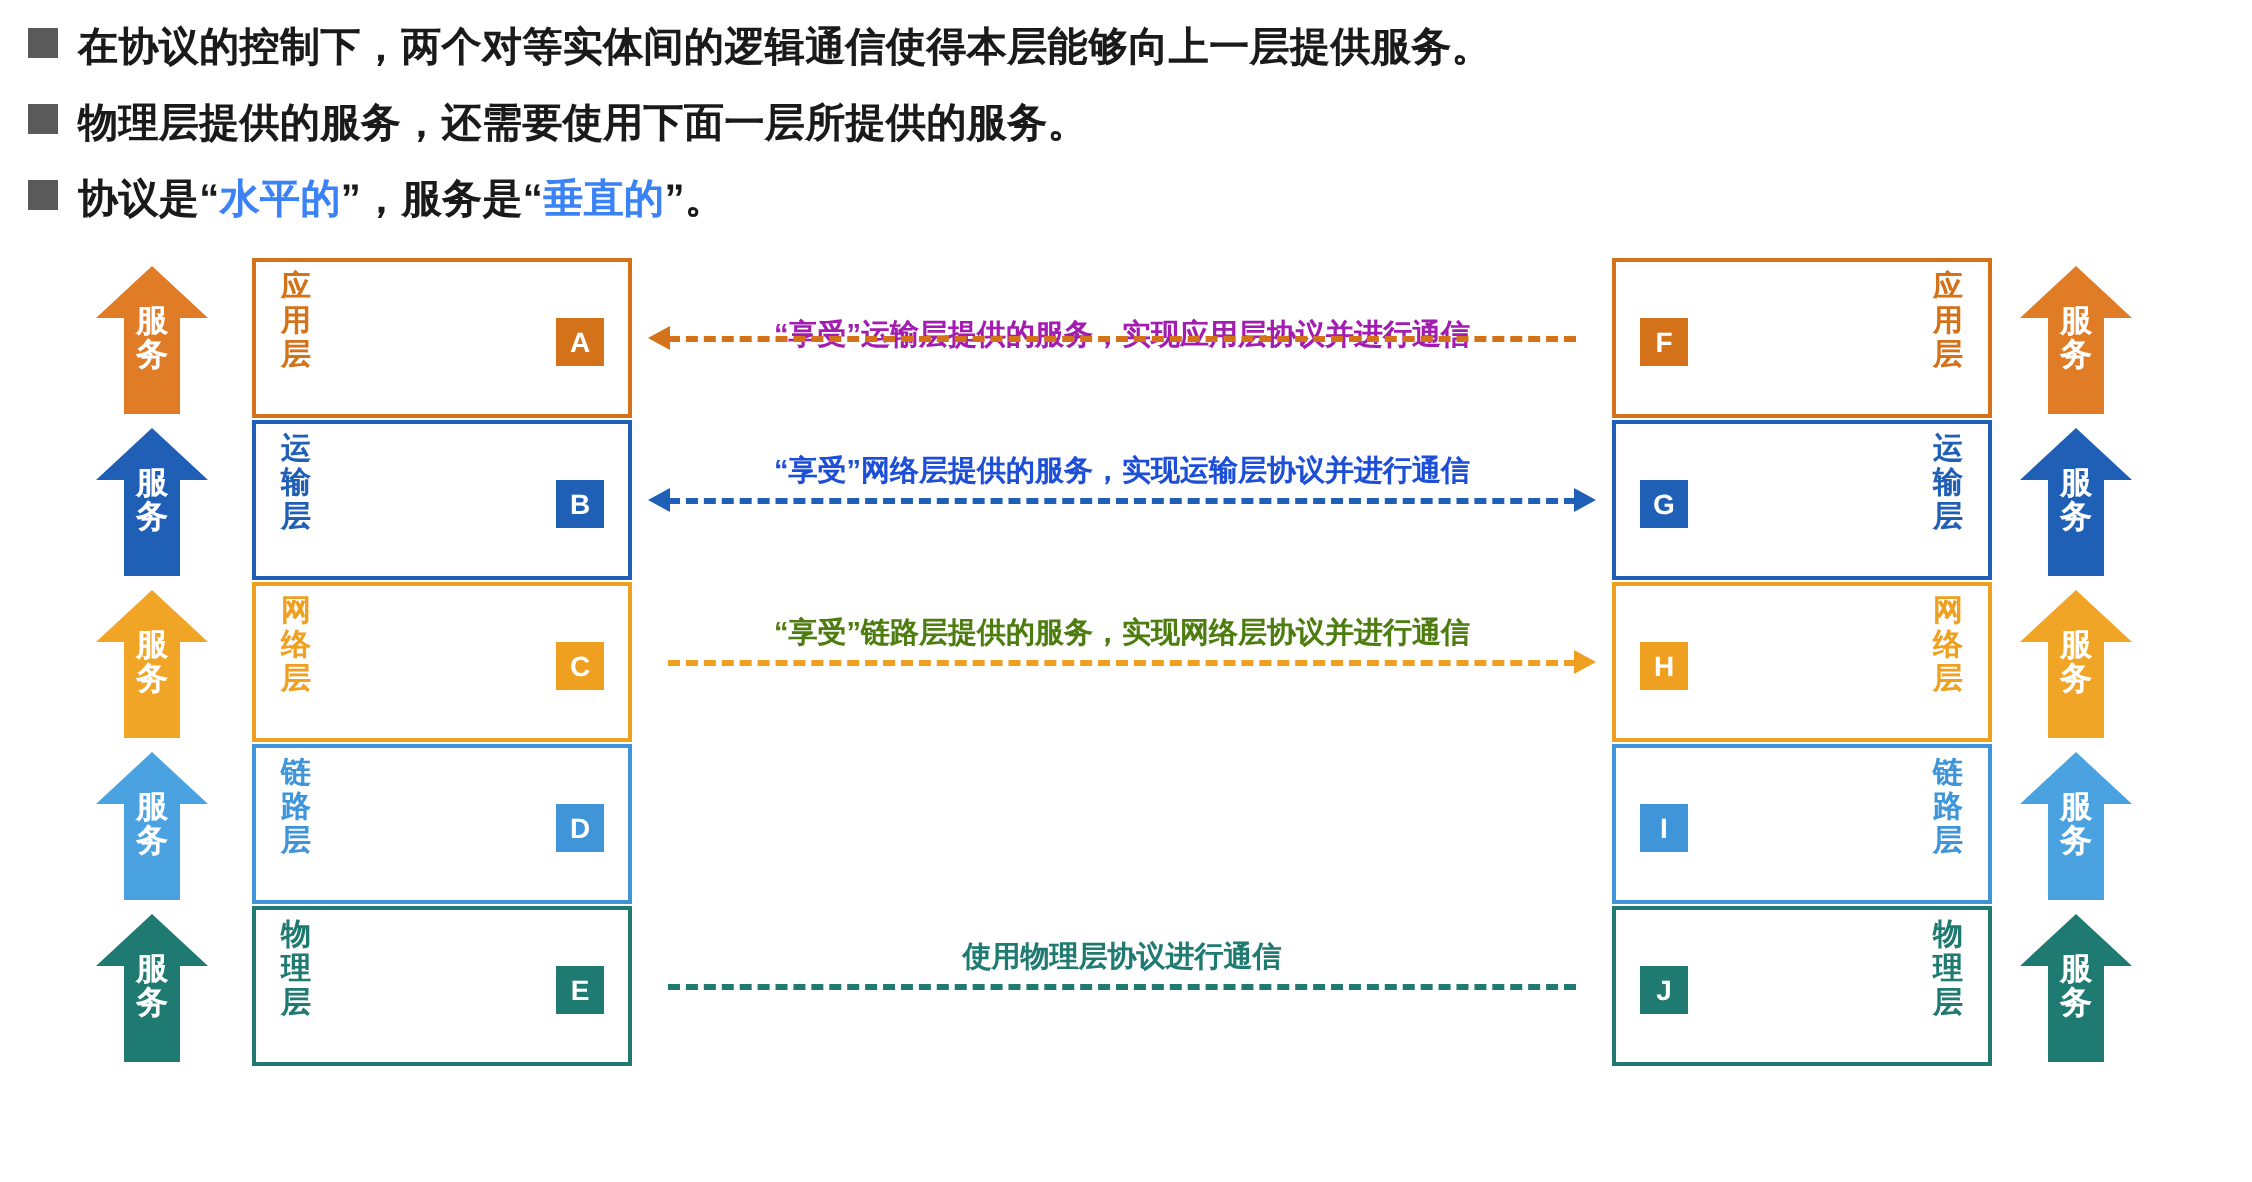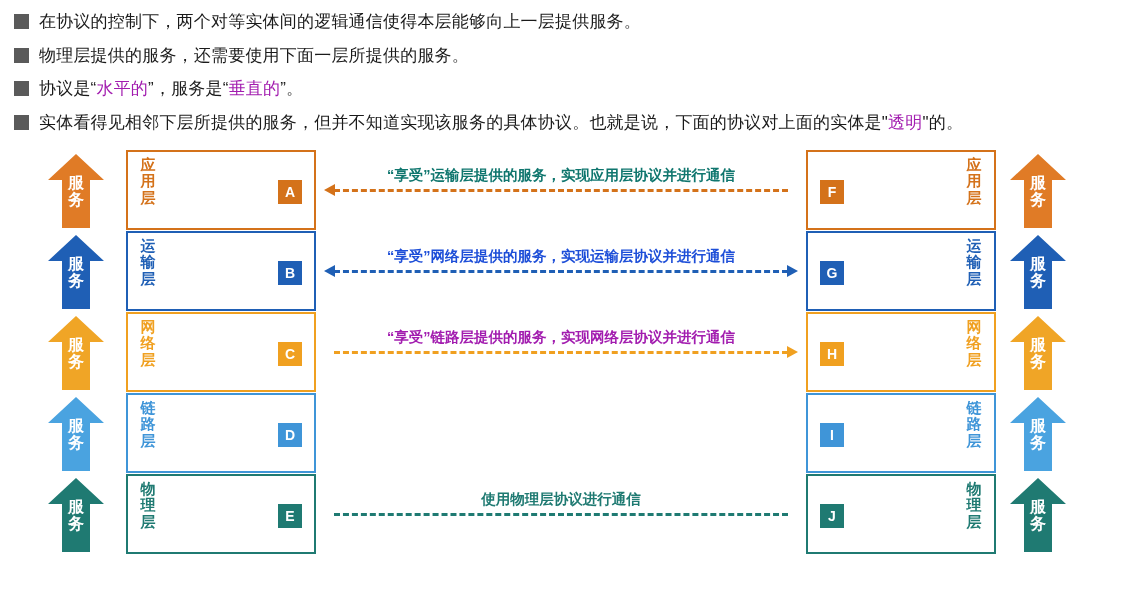--- a/index.html
+++ b/index.html
@@ -25,26 +25,26 @@
   }
   .bullet-sq {
     width: 15px;
     height: 15px;
     background: #5a5a5a;
     flex: 0 0 15px;
     margin-top: 4px;
     margin-right: 10px;
   }
   .bullet-text {
-    font-size: 17px;
-    font-weight: normal;
+    font-size: 20px;
+    font-weight: bold;
     line-height: 1.45;
     letter-spacing: 0.2px;
   }
-  .hl-red { color: #a21caf; }
+  .hl-red { color: #3b82f6; }
 
   
   .diagram {
     position: relative;
     margin: 14px 0 0 0;
     height: 412px;
   }
   .row {
     position: absolute;
     left: 0;
@@ -172,24 +172,20 @@
       <div class="bullet-text"><span class="">在协议的控制下，两个对等实体间的逻辑通信使得本层能够向上一层提供服务。</span></div>
     </div>
     <div class="bullet-row">
       <div class="bullet-sq"></div>
       <div class="bullet-text"><span class="">物理层提供的服务，还需要使用下面一层所提供的服务。</span></div>
     </div>
     <div class="bullet-row">
       <div class="bullet-sq"></div>
       <div class="bullet-text"><span class="">协议是“</span><span class="hl-red">水平的</span><span class="">”，服务是“</span><span class="hl-red">垂直的</span><span class="">”。</span></div>
     </div>
-    <div class="bullet-row">
-      <div class="bullet-sq"></div>
-      <div class="bullet-text"><span class="">实体看得见相邻下层所提供的服务，但并不知道实现该服务的具体协议。也就是说，下面的协议对上面的实体是"</span><span class="hl-red">透明</span><span class="">"的。</span></div>
-    </div>
   </div>
 
 <div class="diagram" id="diagram">
     <div class="row r0">
       <div class="arrow left">
         <svg width="56" height="74" viewBox="0 0 56 74">
           <polygon points="28,0 56,26 42,26 42,74 14,74 14,26 0,26" fill="#e07b26"></polygon>
         </svg>
         <div class="atext">
           <span>服</span>
@@ -215,21 +211,21 @@
       </div>
       <div class="lbox rgt" style="border-color: rgb(212, 114, 26);">
         <div class="lname" style="color: rgb(212, 114, 26);">
           <span>应</span>
           <span>用</span>
           <span>层</span>
         </div>
         <div class="tag" style="background: rgb(212, 114, 26);">F</div>
       </div>
       <div class="conn">
-        <div class="conn-label" style="color: #0f766e;">“享受”运输层提供的服务，实现应用层协议并进行通信</div>
+        <div class="conn-label" style="color: #a21caf; margin-top: 13px;">“享受”运输层提供的服务，实现应用层协议并进行通信</div>
         <div class="conn-line" style="color: rgb(212, 114, 26);">
           <div class="dash"></div>
           <div class="head l"></div>
         </div>
       </div>
     </div>
     <div class="row r1">
       <div class="arrow left">
         <svg width="56" height="74" viewBox="0 0 56 74">
           <polygon points="28,0 56,26 42,26 42,74 14,74 14,26 0,26" fill="#1f5fb5"></polygon>
@@ -302,21 +298,21 @@
       </div>
       <div class="lbox rgt" style="border-color: rgb(240, 160, 32);">
         <div class="lname" style="color: rgb(240, 160, 32);">
           <span>网</span>
           <span>络</span>
           <span>层</span>
         </div>
         <div class="tag" style="background: rgb(240, 160, 32);">H</div>
       </div>
       <div class="conn">
-        <div class="conn-label" style="color: #a21caf;">“享受”链路层提供的服务，实现网络层协议并进行通信</div>
+        <div class="conn-label" style="color: #4d7c0f;">“享受”链路层提供的服务，实现网络层协议并进行通信</div>
         <div class="conn-line" style="color: rgb(240, 160, 32);">
           <div class="dash"></div>
           <div class="head r"></div>
         </div>
       </div>
     </div>
     <div class="row r3">
       <div class="arrow left">
         <svg width="56" height="74" viewBox="0 0 56 74">
           <polygon points="28,0 56,26 42,26 42,74 14,74 14,26 0,26" fill="#4aa3e0"></polygon>

